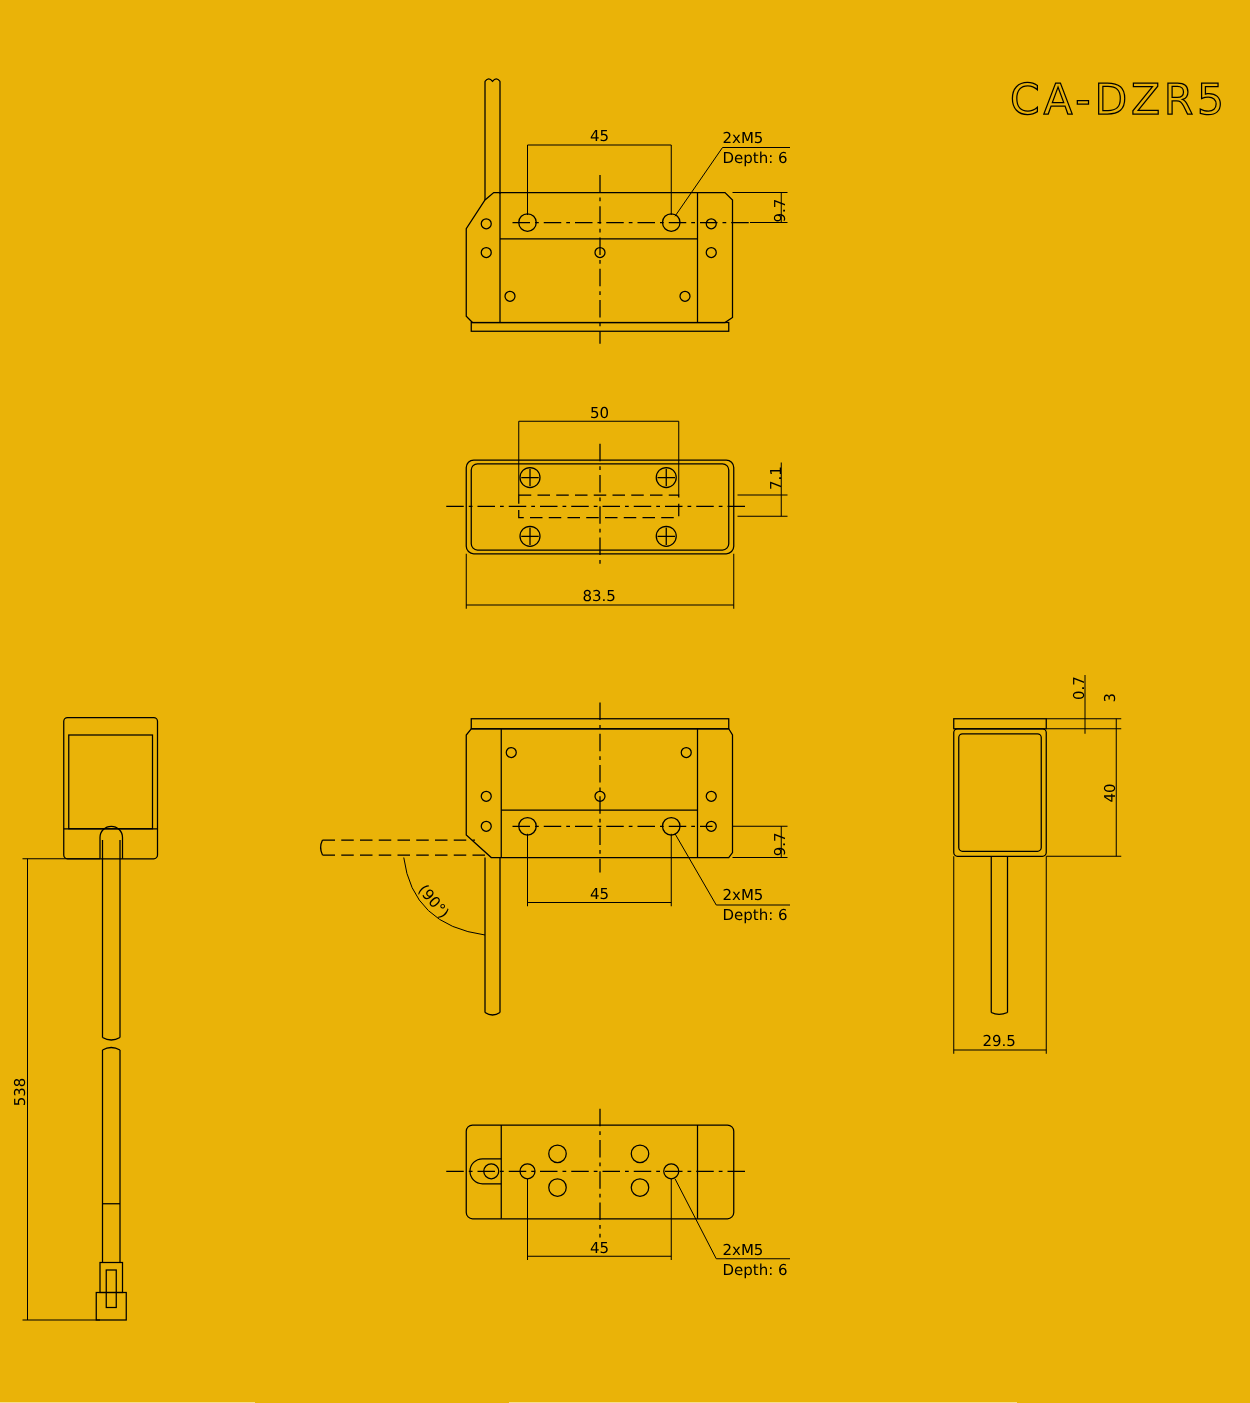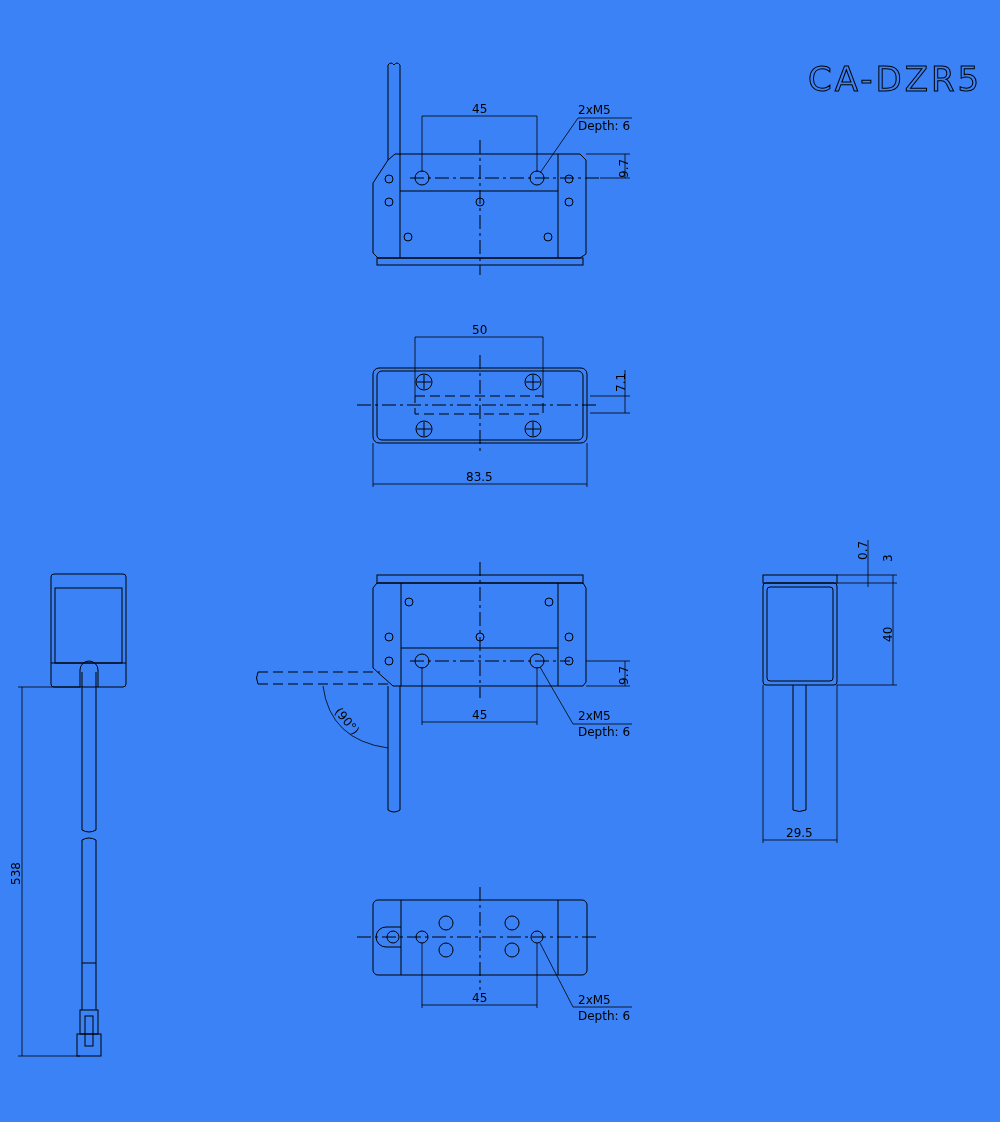--- a/index.html
+++ b/index.html
@@ -1,16 +1,16 @@
 <!DOCTYPE html>
 <html><head>
 <meta charset="utf-8">
 <style>
   html,body{margin:0;padding:0;background:#fff;}
-  #canvas{position:relative;width:1000px;height:1122px;background:#3b82f6;overflow:hidden;}
+  #canvas{position:relative;width:1000px;height:1122px;background:#eab308;overflow:hidden;}
   svg{position:absolute;left:0;top:0;}
   .ln{stroke:#000;stroke-width:1;fill:none;}
   .ctr{stroke:#000;stroke-width:1;fill:none;stroke-dasharray:14 4 3 4;}
   .hid{stroke:#000;stroke-width:1;fill:none;stroke-dasharray:10 5;}
   .dim{stroke:#000;stroke-width:0.8;fill:none;}
   .t{font-family:"DejaVu Sans",sans-serif;font-size:12px;fill:#000;}
   .title{font-family:"DejaVu Sans",sans-serif;font-size:34px;fill:none;stroke:#000;stroke-width:1;letter-spacing:3px;}
 </style>
 </head>
 <body>

